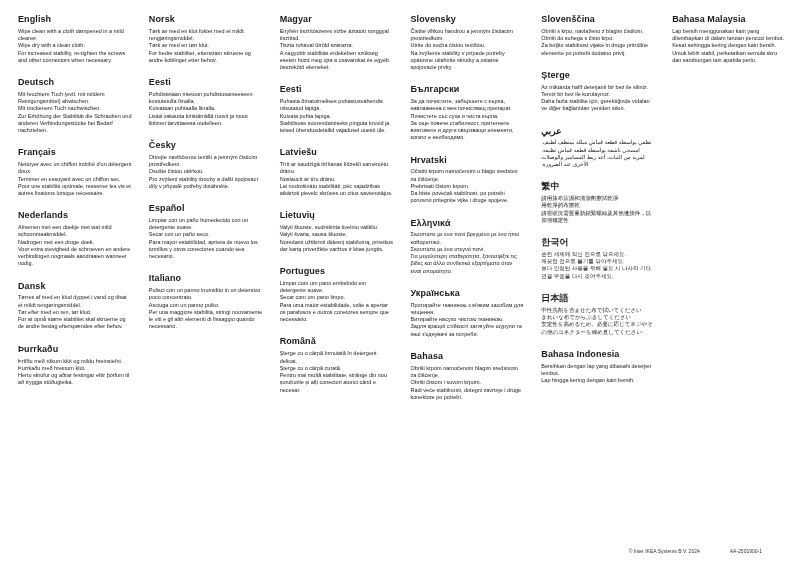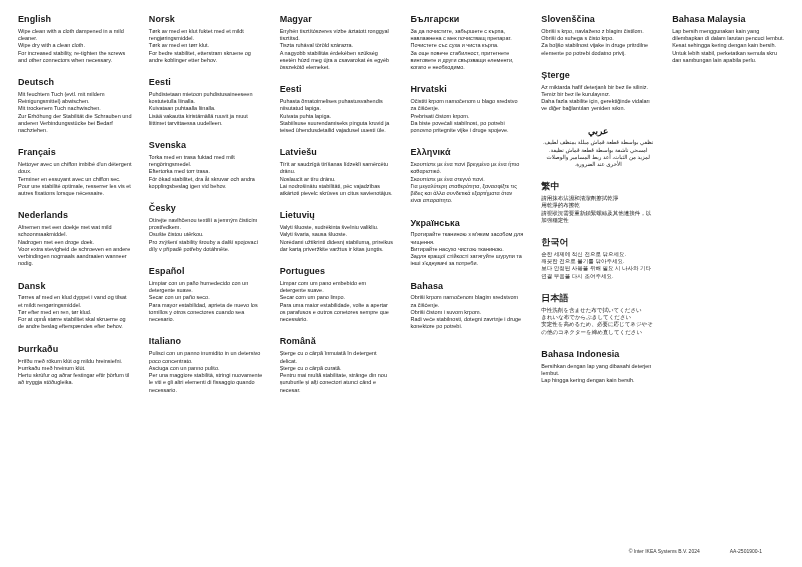--- a/index.html
+++ b/index.html
@@ -20,21 +20,21 @@
     font-weight: bold;
     line-height: 1.2;
     margin-bottom: 3px;
     letter-spacing: 0.1px;
   }
   .instruction {
     font-size: 5.5px;
     line-height: 1.32;
     color: #222;
   }
-  .lang-section[dir="rtl"] { text-align: center; }
+  .lang-section[dir="rtl"] { text-align: left; }
   .footer {
     position: absolute;
     bottom: 13px;
     right: 40px;
     display: flex;
     gap: 30px;
     font-size: 5px;
     color: #333;
     white-space: nowrap;
   }
@@ -89,26 +89,20 @@
           <p class="instruction">Tørk av med en tørr klut.</p>
           <p class="instruction">For bedre stabilitet, etterstram skruene og andre koblinger etter behov.</p>
         </section>
         <section class="lang-section">
           <h2 class="lang-title">Eesti</h2>
           <p class="instruction">Puhdistetaan mietoon puhdistusaineeseen kostutetulla liinalla.</p>
           <p class="instruction">Kuivataan puhtaalla liinalla.</p>
           <p class="instruction">Lisää vakautta kiristämällä ruuvit ja muut liittimet tarvittaessa uudelleen.</p>
         </section>
         <section class="lang-section">
-          <h2 class="lang-title">Svenska</h2>
-          <p class="instruction">Torka med en trasa fuktad med milt rengöringsmedel.</p>
-          <p class="instruction">Eftertorka med torr trasa.</p>
-          <p class="instruction">För ökad stabilitet, dra åt skruvar och andra kopplingsbeslag igen vid behov.</p>
-        </section>
-        <section class="lang-section">
           <h2 class="lang-title">Česky</h2>
           <p class="instruction">Otírejte navlhčenou textilií a jemným čisticím prostředkem.</p>
           <p class="instruction">Osušte čistou utěrkou.</p>
           <p class="instruction">Pro zvýšení stability šrouby a další spojovací díly v případě potřeby dotáhněte.</p>
         </section>
         <section class="lang-section">
           <h2 class="lang-title">Español</h2>
           <p class="instruction">Limpiar con un paño humedecido con un detergente suave.</p>
           <p class="instruction">Secar con un paño seco.</p>
           <p class="instruction">Para mayor estabilidad, aprieta de nuevo los tornillos y otros conectores cuando sea necesario.</p>
@@ -152,20 +146,26 @@
           <p class="instruction">Para uma maior estabilidade, volte a apertar os parafusos e outros conetores sempre que necessário.</p>
         </section>
         <section class="lang-section">
           <h2 class="lang-title">Română</h2>
           <p class="instruction">Șterge cu o cârpă înmuiată în detergent delicat.</p>
           <p class="instruction">Șterge cu o cârpă curată.</p>
           <p class="instruction">Pentru mai multă stabilitate, strânge din nou șuruburile și alți conectori atunci când e necesar.</p>
         </section>
       </div>
       <div class="column">
+        <section class="lang-section">
+          <h2 class="lang-title">Slovensky</h2>
+          <p class="instruction">Čistite vlhkou handrou a jemným čistiacim prostriedkom.</p>
+          <p class="instruction">Utrite do sucha čistou textíliou.</p>
+          <p class="instruction">Na zvýšenie stability v prípade potreby opätovne utiahnite skrutky a ostatné spojovacie prvky.</p>
+        </section>
         <section class="lang-section">
           <h2 class="lang-title">Български</h2>
           <p class="instruction">За да почистите, забършете с кърпа, навлажнена с мек почистващ препарат.</p>
           <p class="instruction">Почистете със суха и чиста кърпа.</p>
           <p class="instruction">За още повече стабилност, притегнете винтовете и други свързващи елементи, когато е необходимо.</p>
         </section>
         <section class="lang-section">
           <h2 class="lang-title">Hrvatski</h2>
           <p class="instruction">Očistiti krpom namočenom u blago sredstvo za čišćenje.</p>
           <p class="instruction">Prebrisati čistom krpom.</p>

